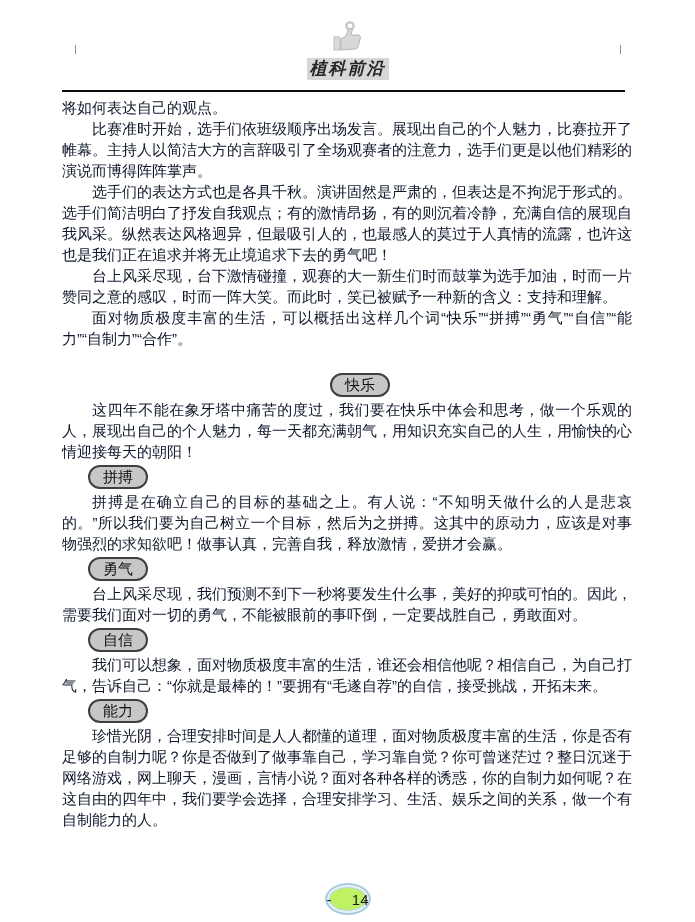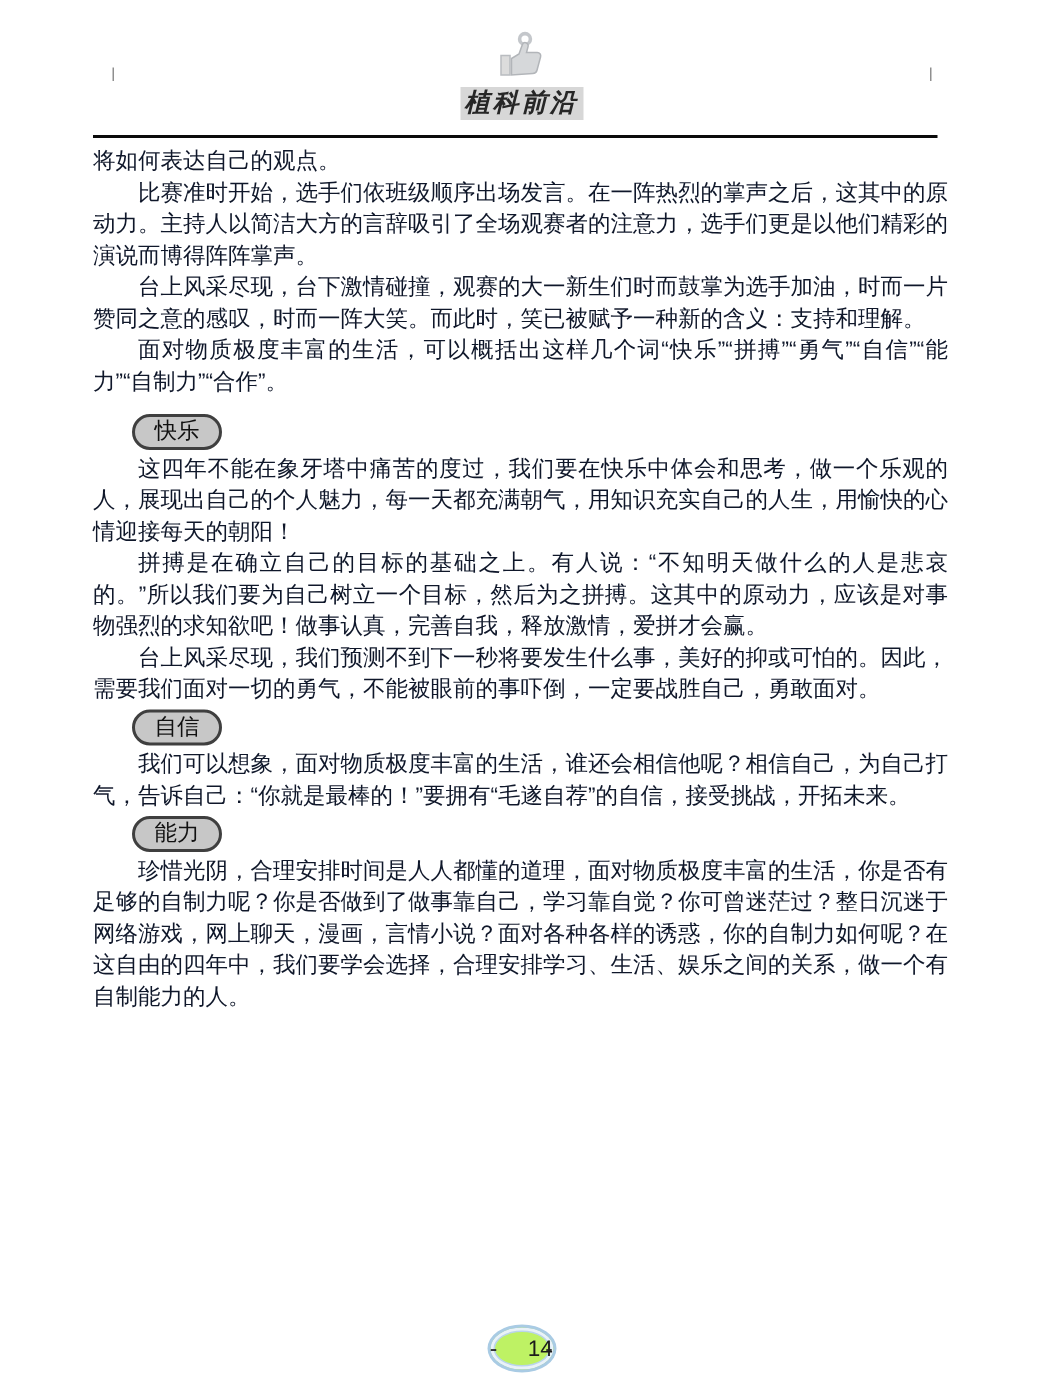--- a/index.html
+++ b/index.html
@@ -41,21 +41,21 @@
     font-size:15px;
     line-height:21px;
     text-align:justify;
     word-break:break-all;
     color:#0f172a;
   }
   p.indent { text-indent:30px; }
   
   .section { margin:0; }
   .pill-row { line-height:0; margin:3px 0 2px 0; }
-  .section.first .pill-row { margin-top:11px; }
+  .section.first .pill-row { margin-top:24px;text-align:center; }
   .pill {
     display:inline-block;
     margin-left:26px;
     background:#c7c7c7;
     border:2px solid #3f3f3f;
     border-radius:13px;
     padding:0 13px;
     font-size:15px;
     line-height:20px;
     height:20px;
@@ -94,36 +94,43 @@
       </svg>
     </div>
     <div class="page-title">植科前沿</div>
   </div>
   <div class="tick tick-left"></div>
   <div class="tick tick-right"></div>
   <hr class="rule">
 
   <div class="body">
     <p class="para">将如何表达自己的观点。</p>
-    <p class="para indent">比赛准时开始，选手们依班级顺序出场发言。在一阵热烈的掌声之后，这其中的原动力。主持人以简洁大方的言辞吸引了全场观赛者的注意力，选手们更是以他们精彩的演说而博得阵阵掌声。</p>
+    <p class="para indent">比赛准时开始，选手们依班级顺序出场发言。展现出自己的个人魅力，比赛拉开了帷幕。主持人以简洁大方的言辞吸引了全场观赛者的注意力，选手们更是以他们精彩的演说而博得阵阵掌声。</p>
+    <p class="para indent">选手们的表达方式也是各具千秋。演讲固然是严肃的，但表达是不拘泥于形式的。选手们简洁明白了抒发自我观点；有的激情昂扬，有的则沉着冷静，充满自信的展现自我风采。纵然表达风格迥异，但最吸引人的，也最感人的莫过于人真情的流露，也许这也是我们正在追求并将无止境追求下去的勇气吧！</p>
     <p class="para indent">台上风采尽现，台下激情碰撞，观赛的大一新生们时而鼓掌为选手加油，时而一片赞同之意的感叹，时而一阵大笑。而此时，笑已被赋予一种新的含义：支持和理解。</p>
     <p class="para indent">面对物质极度丰富的生活，可以概括出这样几个词“快乐”“拼搏”“勇气”“自信”“能力”“自制力”“合作”。</p>
 
     <div class="section first">
       <div class="pill-row">
         <span class="pill">快乐</span>
       </div>
       <p class="para indent">这四年不能在象牙塔中痛苦的度过，我们要在快乐中体会和思考，做一个乐观的人，展现出自己的个人魅力，每一天都充满朝气，用知识充实自己的人生，用愉快的心情迎接每天的朝阳！</p>
     </div>
 
     <div class="section">
+      <div class="pill-row">
+        <span class="pill">拼搏</span>
+      </div>
       <p class="para indent">拼搏是在确立自己的目标的基础之上。有人说：“不知明天做什么的人是悲哀的。”所以我们要为自己树立一个目标，然后为之拼搏。这其中的原动力，应该是对事物强烈的求知欲吧！做事认真，完善自我，释放激情，爱拼才会赢。</p>
     </div>
 
     <div class="section">
+      <div class="pill-row">
+        <span class="pill">勇气</span>
+      </div>
       <p class="para indent">台上风采尽现，我们预测不到下一秒将要发生什么事，美好的抑或可怕的。因此，需要我们面对一切的勇气，不能被眼前的事吓倒，一定要战胜自己，勇敢面对。</p>
     </div>
 
     <div class="section">
       <div class="pill-row">
         <span class="pill">自信</span>
       </div>
       <p class="para indent">我们可以想象，面对物质极度丰富的生活，谁还会相信他呢？相信自己，为自己打气，告诉自己：“你就是最棒的！”要拥有“毛遂自荐”的自信，接受挑战，开拓未来。</p>
     </div>
 

